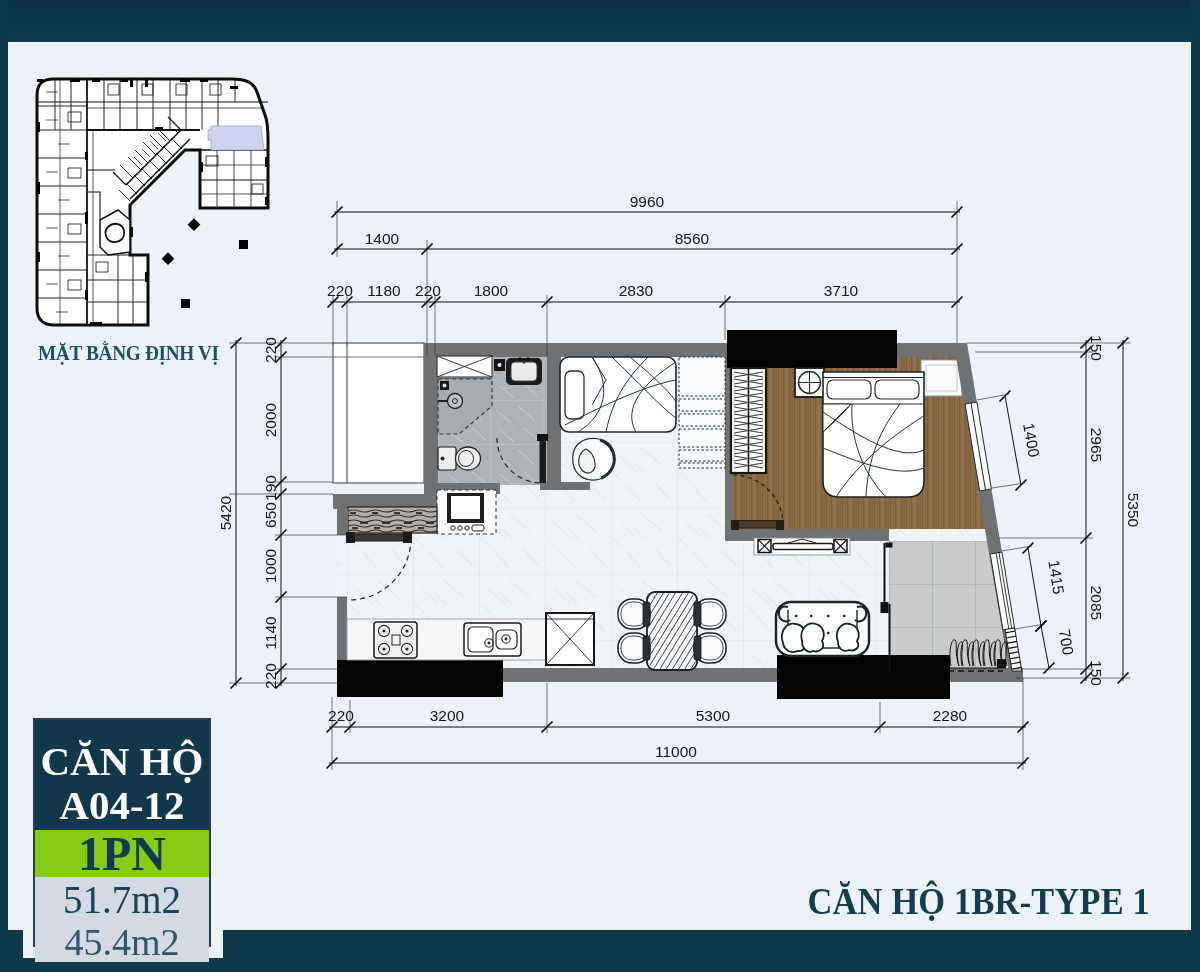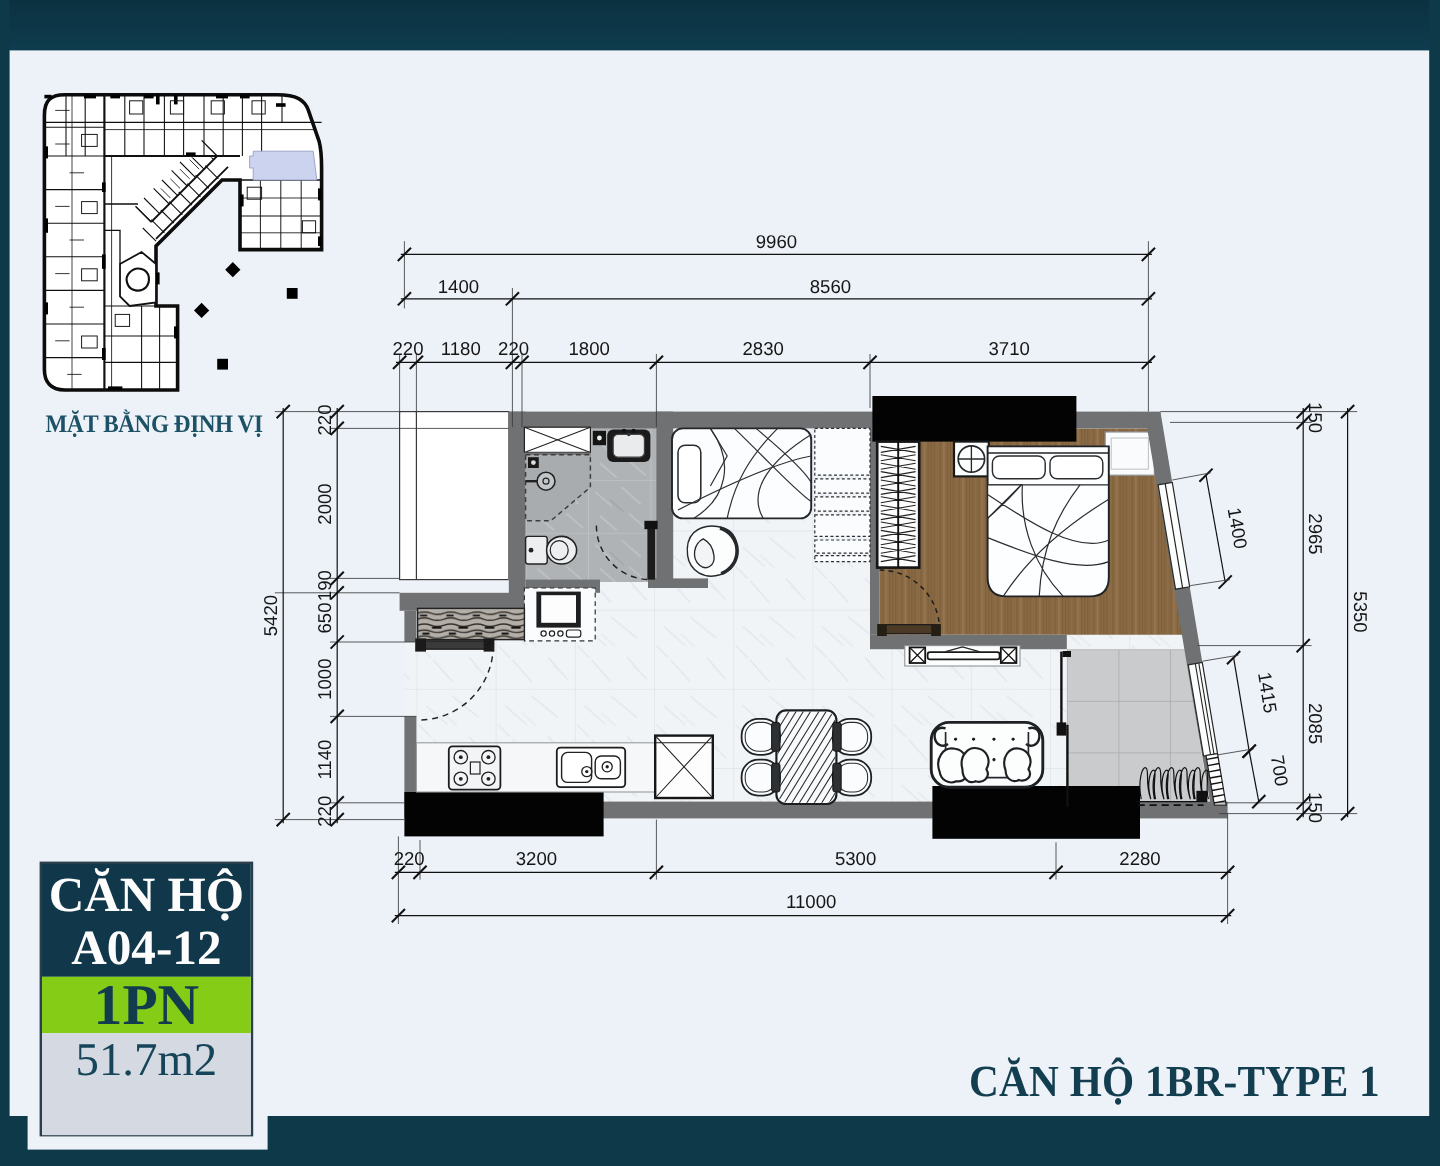--- a/index.html
+++ b/index.html
@@ -7,21 +7,21 @@
   .page{position:relative;width:1200px;height:972px;background:#edf2f9;font-family:"Liberation Serif",serif;}
   .abs{position:absolute;}
   .bandtop{left:0;top:0;width:1200px;height:42px;background:linear-gradient(#0b3140,#0e3c4e);}
   .bandbot{left:0;top:930px;width:1200px;height:42px;background:#0d3949;}
   .stripeL{left:0;top:0;width:8px;height:972px;background:#0d3949;}
   .stripeR{left:1191px;top:0;width:9px;height:972px;background:#0d3949;}
   .notch{left:23px;top:930px;width:200px;height:28px;background:#edf2f9;}
   .minilabel{left:38px;top:341px;width:230px;font-weight:bold;font-size:21px;color:#1d5166;letter-spacing:-0.4px;transform:scaleX(0.92);transform-origin:0 0;}
   .title{left:600px;top:880px;width:550px;text-align:right;font-weight:bold;font-size:37px;color:#133e50;letter-spacing:.2px;transform:scaleX(0.93);transform-origin:100% 0;}
   .infobox{left:33px;top:718px;width:178px;height:229px;border:2px solid #2a3f4d;box-sizing:border-box;text-align:center;}
-  .sec1{height:91px;background:#11384a;color:#fdfdfd;font-weight:bold;font-size:41px;line-height:44px;padding-top:3px;}
+  .sec1{height:91px;background:#11384a;color:#fdfdfd;font-weight:bold;font-size:41px;line-height:44px;padding-top:19px;}
   .sec2{height:47px;background:#84cc16;color:#123c4e;font-weight:bold;font-size:48px;line-height:47px;}
   .sec3{height:85px;background:#d5dae2;}
   .m1{font-weight:normal;font-size:39px;color:#16455a;line-height:44px;padding-top:1px;}
   .m2{font-size:38px;color:#2e566c;line-height:40px;}
 </style>
 </head>
 <body>
 <div class="page">
   <div class="abs bandtop"></div>
   <div class="abs bandbot"></div>
@@ -111,20 +111,21 @@
 <rect x="209" y="178" width="9" height="9" fill="#000"></rect>
 <rect x="134" y="192" width="9" height="9" fill="#000" transform="rotate(45 138 196)"></rect>
 <rect x="151" y="237" width="9" height="9" fill="#000"></rect>
 </svg>
   <div class="abs minilabel">MẶT BẰNG ĐỊNH VỊ</div>
   <div class="abs infobox">
     <div class="sec1">CĂN HỘ<br>A04-12</div>
     <div class="sec2">1PN</div>
     <div class="sec3">
         <div class="m1">51.7m2</div>
+        <div class="m2">45.4m2</div>
       </div>
   </div>
   <div class="abs title">CĂN HỘ 1BR-TYPE 1</div>
   <svg class="abs" style="left:218px;top:196px" width="922" height="580" viewBox="218 196 922 580" fill="none">
 <defs>
 <pattern id="pm" width="66" height="66" patternUnits="userSpaceOnUse" x="545" y="508">
  <rect width="66" height="66" fill="#f1f4f7"></rect>
  <path d="M0,0 H66 M0,0 V66" stroke="#dde3e9" stroke-width="1.1"></path>
  <path d="M8,14 L26,30 M30,6 L52,24 M14,42 L30,60 M44,40 L60,58 M2,30 L12,40" stroke="#dfe5eb" stroke-width="1"></path>
  <path d="M22,20 L34,31 M48,46 L58,56" stroke="#e8ecf0" stroke-width="1.6"></path>

